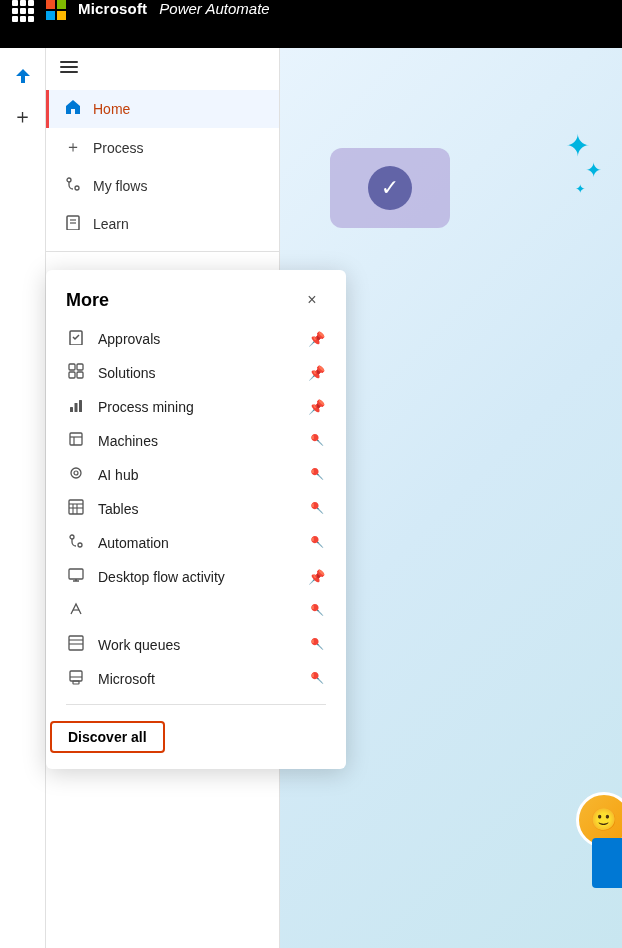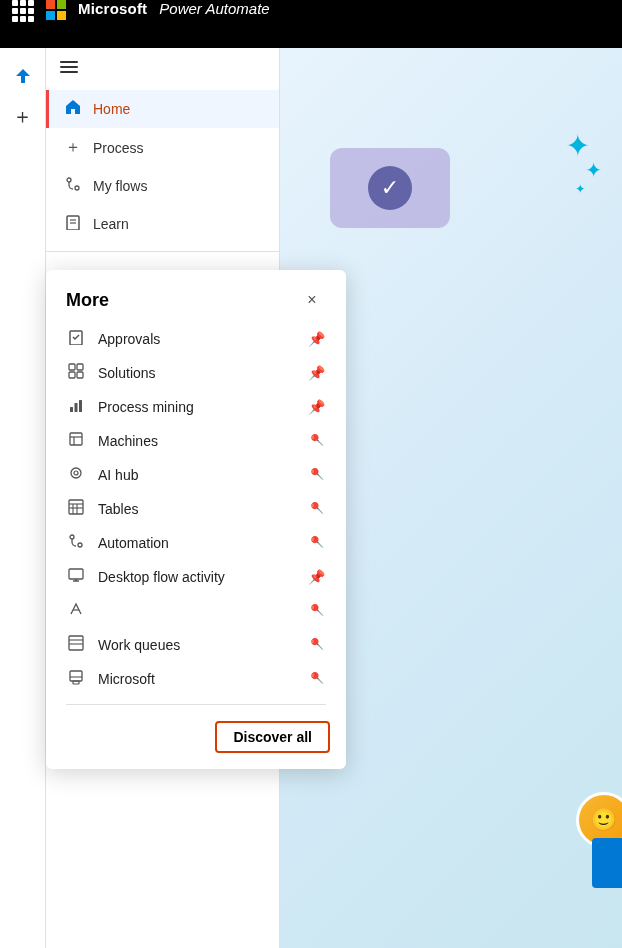--- a/index.html
+++ b/index.html
@@ -232,21 +232,21 @@
     .pin-icon {
       font-size: 14px;
       color: #888;
       transform: rotate(-45deg);
       display: inline-block;
     }
     .pin-icon.pinned { color: #555; transform: rotate(0deg); }
     .more-panel-divider { height: 1px; background: #e0e0e0; margin: 8px 20px; }
     .more-panel-footer {
       display: flex;
-      justify-content: flex-end;
+      justify-content: flex-start;
       padding: 8px 16px 0 4px;
     }
     .discover-all-btn {
       border: 2px solid #d83b01;
       color: #000;
       background: #fff;
       padding: 6px 16px;
       font-size: 14px;
       font-weight: 600;
       border-radius: 4px;

